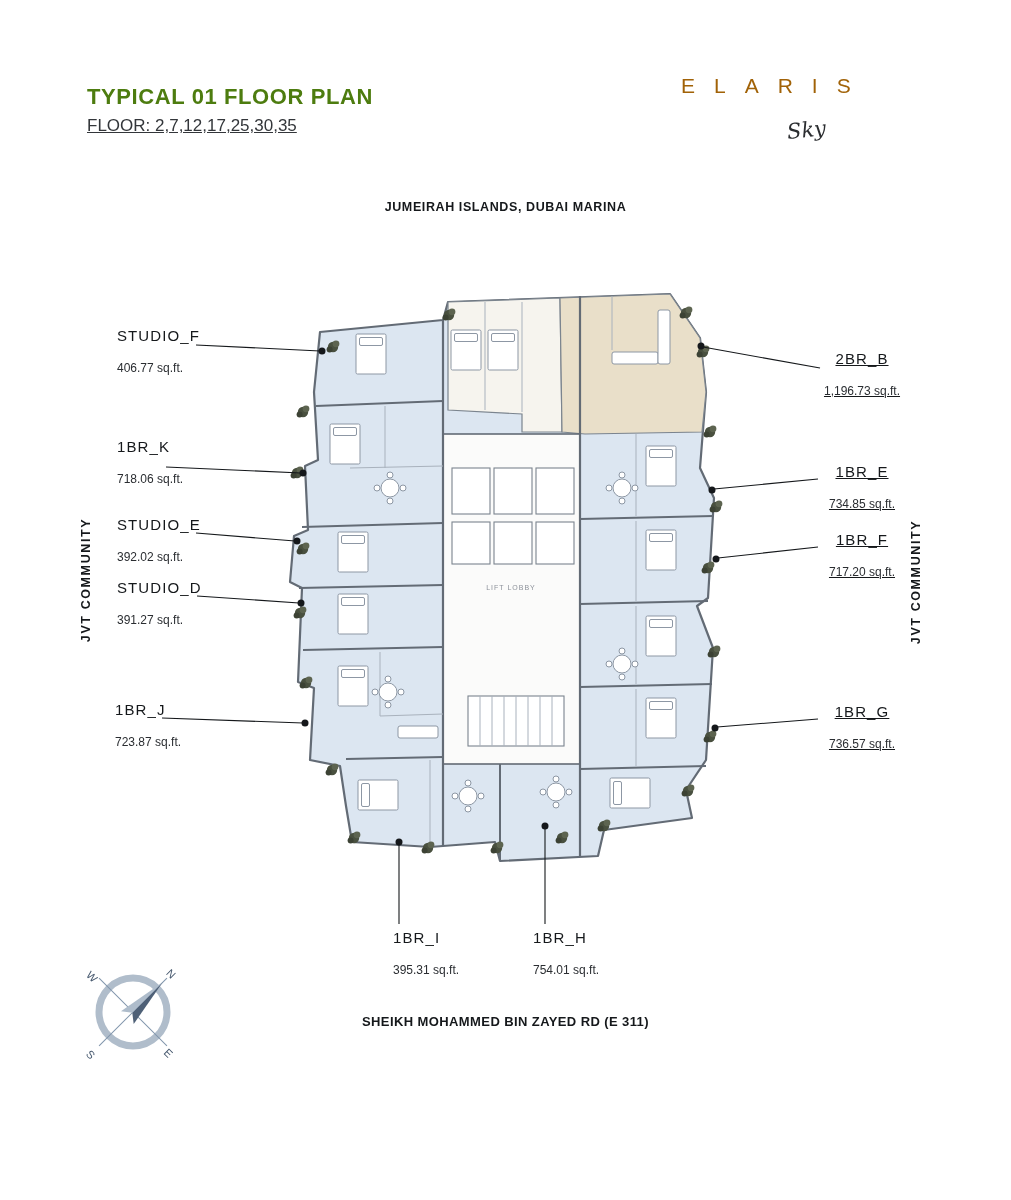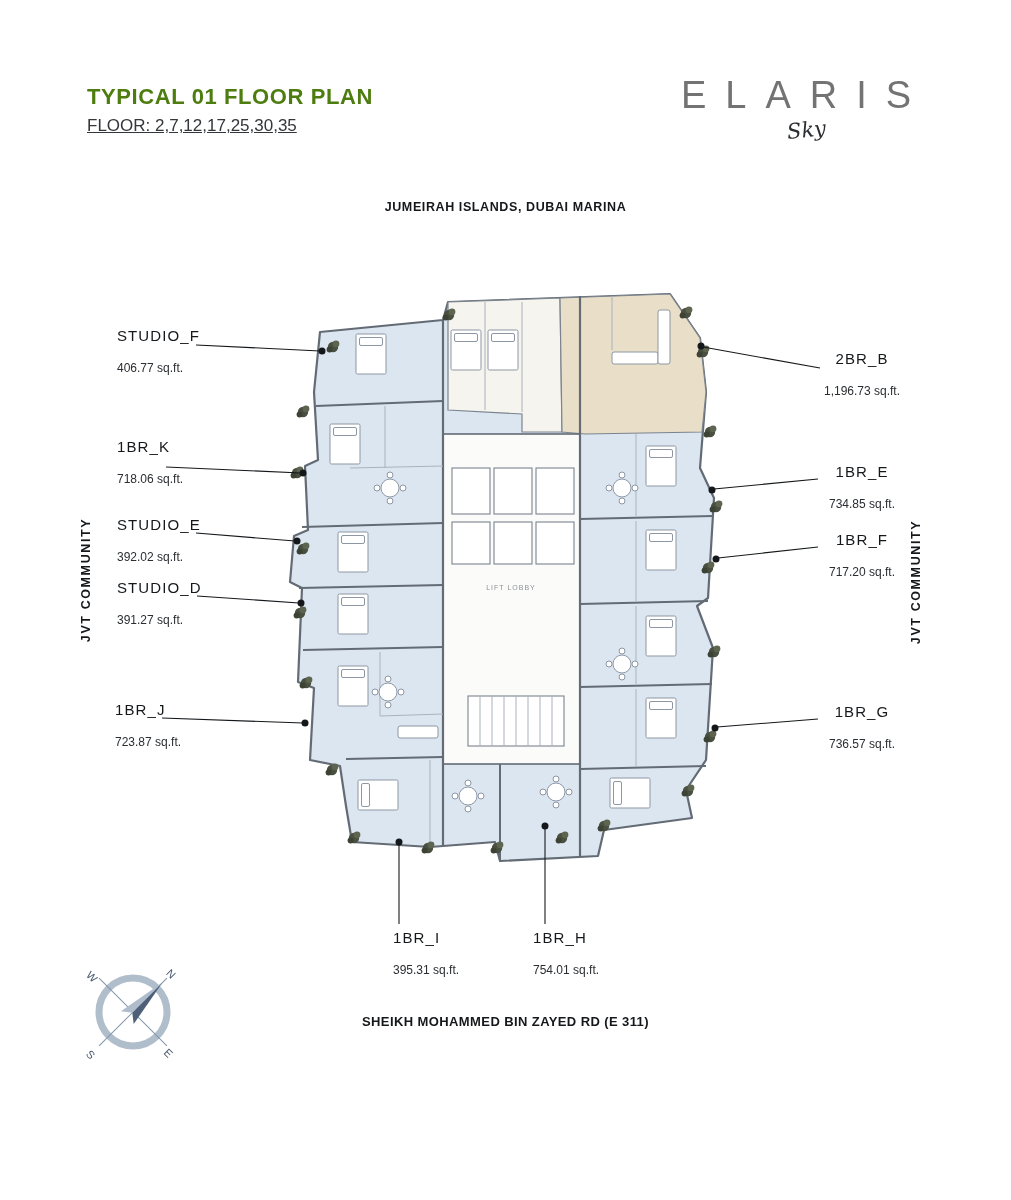--- a/index.html
+++ b/index.html
@@ -3,31 +3,31 @@
 <meta charset="utf-8">
 <style>
   html,body{margin:0;padding:0;}
   body{
     width:1011px;height:1200px;position:relative;background:#ffffff;
     font-family:"Liberation Sans", sans-serif;color:#15181b;overflow:hidden;
   }
   .abs{position:absolute;}
   .page-title{left:87px;top:84px;font-size:22px;font-weight:bold;color:#4d7c0f;letter-spacing:.6px;}
   .page-subtitle{left:87px;top:116px;font-size:17px;color:#33363a;text-decoration:underline;}
-  .brand{left:681px;top:74px;font-size:38px;letter-spacing:19px;color:#737373;font-weight:400;}
+  .brand{left:681px;top:74px;font-size:21px;letter-spacing:19px;color:#a16207;font-weight:400;}
   .brand-tagline{left:787px;top:118px;font-family:"DejaVu Serif", serif;font-style:italic;font-size:21px;color:#2b2d30;transform:rotate(-6deg);}
   .loc-top{left:0;right:0;top:200px;text-align:center;font-size:12.5px;font-weight:bold;letter-spacing:.6px;}
   .road-bottom{left:0;right:0;top:1014px;text-align:center;font-size:13px;font-weight:bold;letter-spacing:.4px;}
   .jvt{font-size:12.5px;font-weight:bold;letter-spacing:1.6px;white-space:nowrap;}
   .jvt-left{left:86px;top:580px;transform:translate(-50%,-50%) rotate(-90deg);}
   .jvt-right{left:916px;top:582px;transform:translate(-50%,-50%) rotate(-90deg);}
   .unit-label{position:absolute;color:#15181b;}
   .unit-label .u-name{font-size:15px;letter-spacing:1.1px;}
   .unit-label .u-area{font-size:12px;margin-top:17px;color:#2a2d31;}
-  .right-label{width:100px;text-align:center;}
+  .right-label{width:100px;text-align:center;text-decoration:underline;}
   .disclaimer{left:90px;top:1128px;width:850px;font-size:11px;line-height:1.7;color:#c7cbce;}
   svg.overlay{position:absolute;left:0;top:0;}
   .footprint{fill:#dce6f1;stroke:#636b75;stroke-width:2.2;stroke-linejoin:round;}
   .rooms{fill:#f6f4ee;stroke:#7b848e;stroke-width:1.2;}
   .highlight{fill:#e9dfc9;stroke:#7b848e;stroke-width:1.2;}
   .core{fill:#fbfbfa;stroke:#636b75;stroke-width:1.6;}
   .wall{stroke:#636b75;stroke-width:2.2;fill:none;}
   .divider{stroke:#636b75;stroke-width:2;fill:none;}
   .thin{stroke:#a9b2bd;stroke-width:1;fill:none;}
   .shaft{fill:#ffffff;stroke:#7b848e;stroke-width:1.1;}

